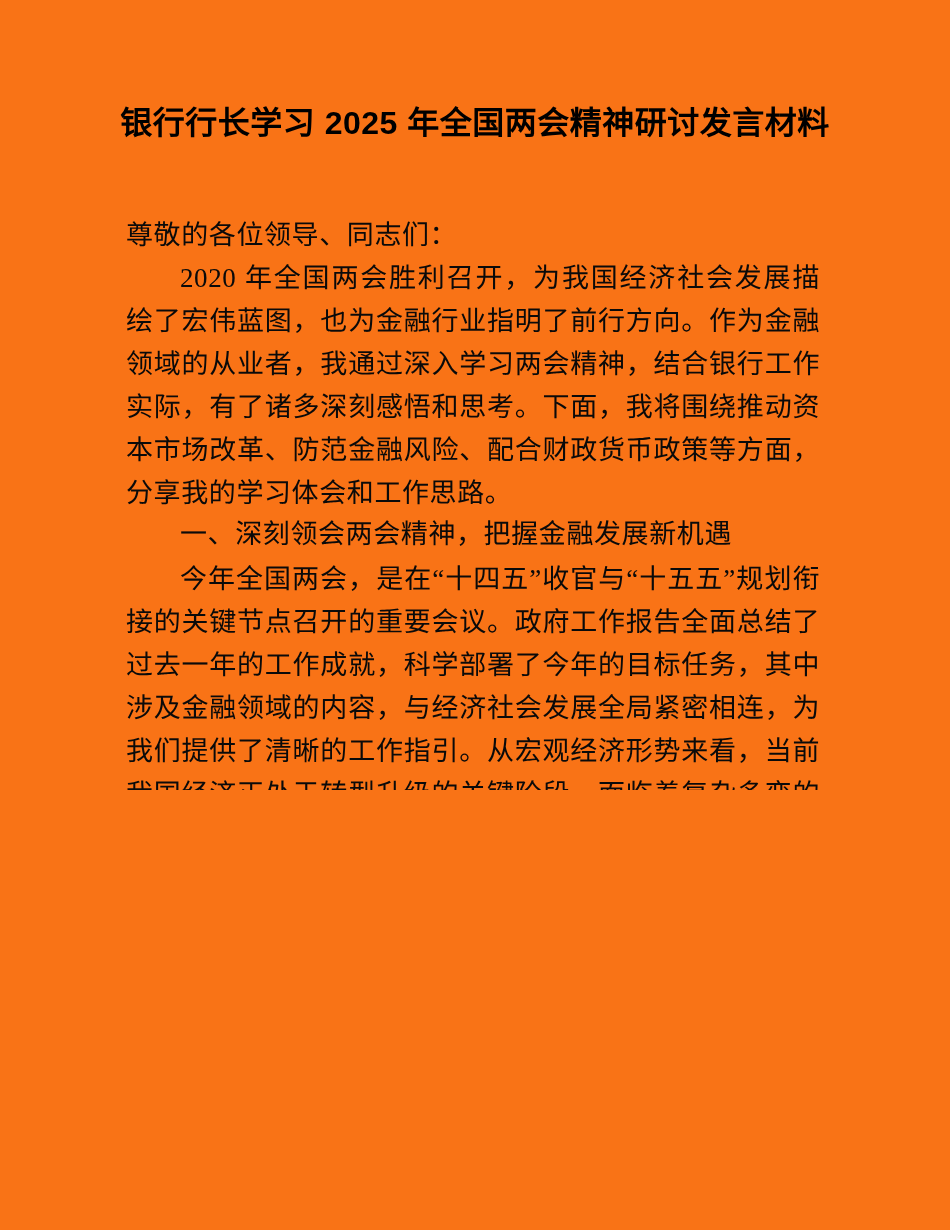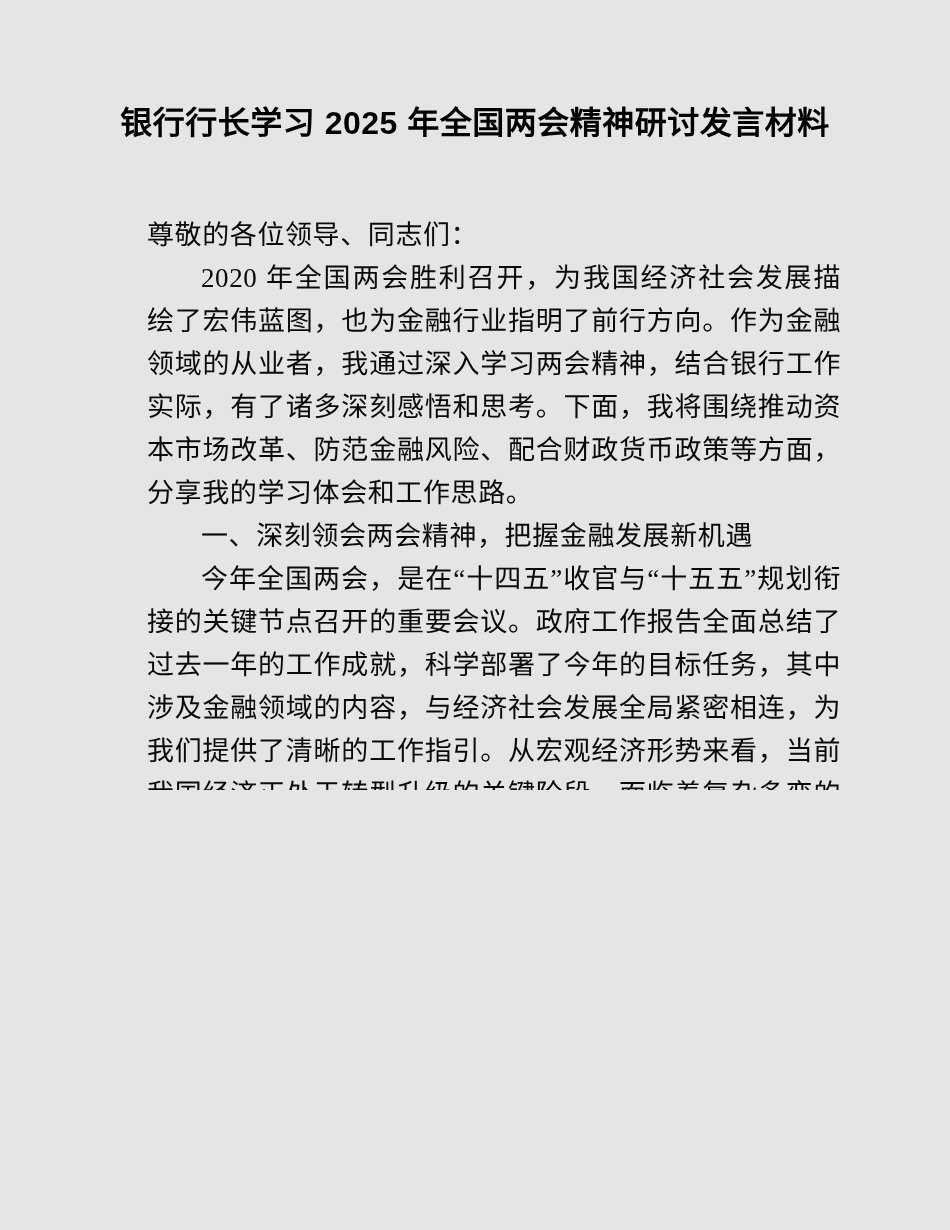--- a/index.html
+++ b/index.html
@@ -6,32 +6,31 @@
   html, body {
     margin: 0;
     padding: 0;
     background: #ffffff;
   }
 
   .page {
     position: relative;
     width: 950px;
     height: 1230px;
-    background: #e5e5e5;
+    background: #f97316;
     overflow: hidden;
     box-sizing: border-box;
     margin: 0 auto;
   }
 
   .doc-body {
     position: absolute;
     left: 126px;
     top: 0;
     width: 694px;
-    margin-left: 21px;
   }
 
   
   .doc-title {
     font-family: "Liberation Sans", "DejaVu Sans", sans-serif;
     font-weight: 700;
     font-size: 32px;
     line-height: 47px;
     color: #000000;
     text-align: center;
@@ -56,21 +55,21 @@
 
   .para.indent {
     text-indent: 2em;
   }
 
   .para.salutation {
     text-indent: 0;
   }
 
   .heading {
-    font-family: Liberation Serif, serif;
+    font-family: Liberation Mono, monospace;
     font-size: 27px;
     line-height: 43px;
     color: #0a0a0a;
     text-indent: 2em;
     letter-spacing: 0.6px;
     margin: 0;
     text-align: left;
     word-break: break-all;
   }
 

